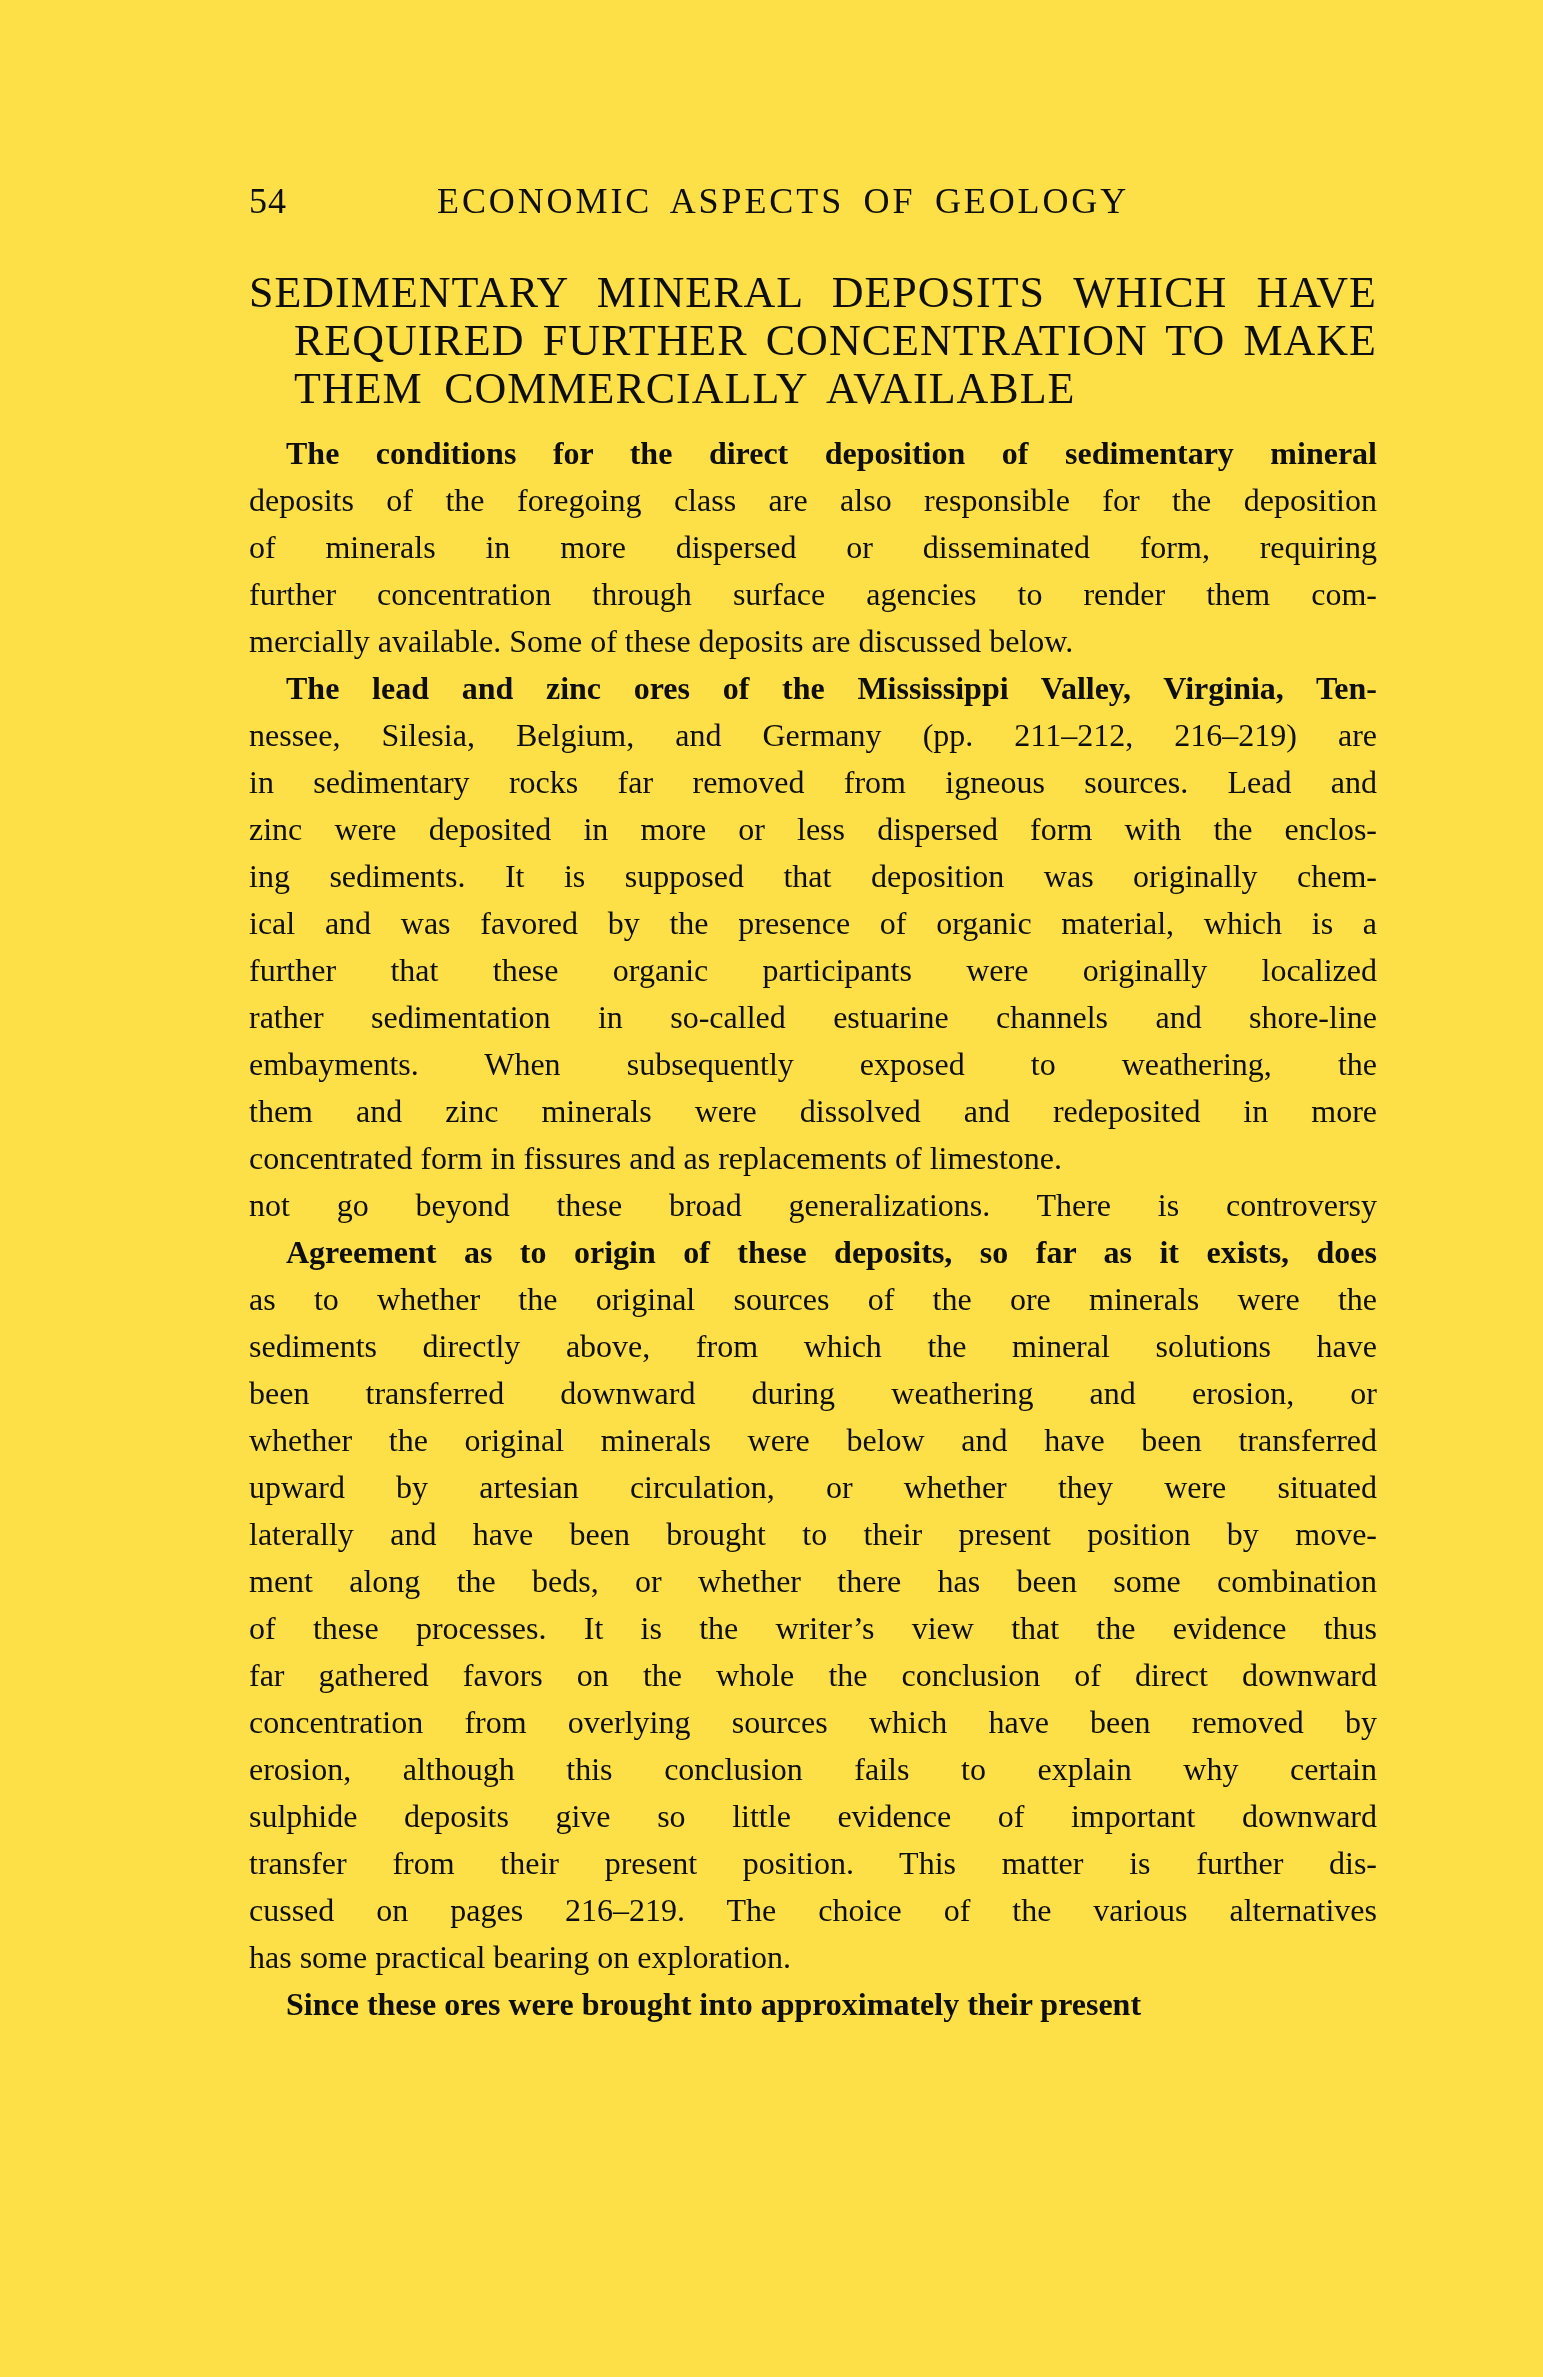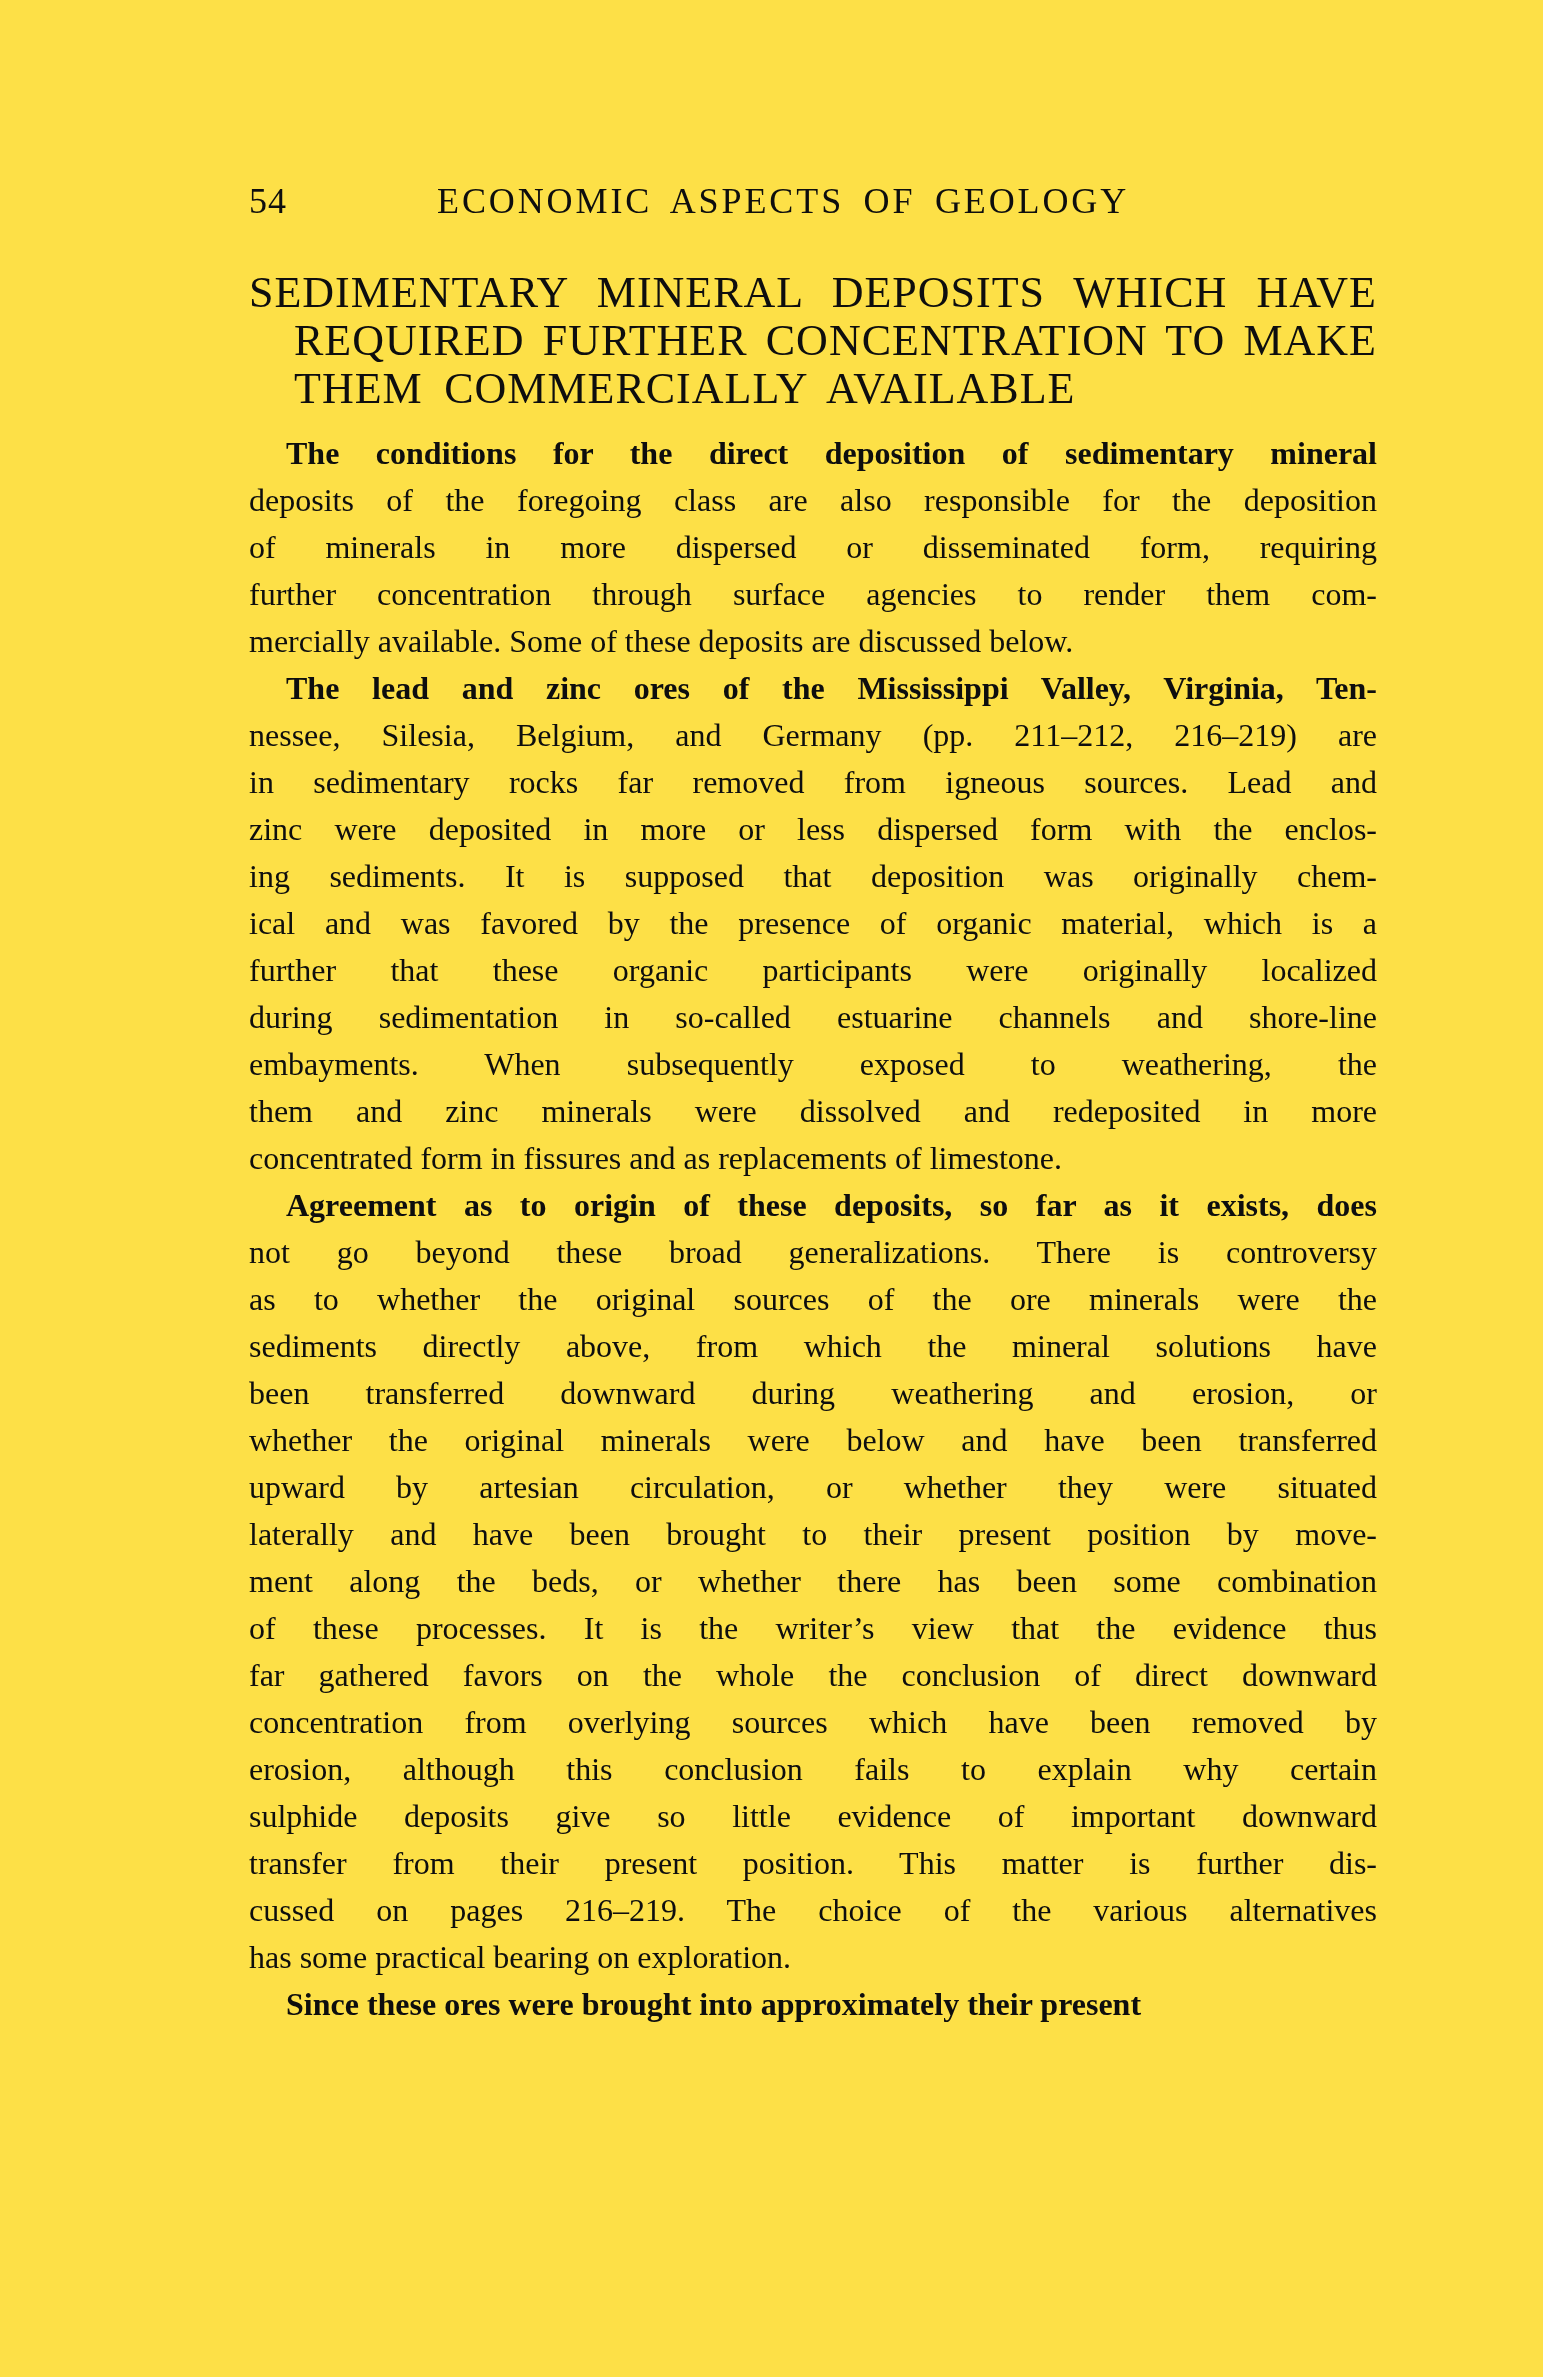--- a/index.html
+++ b/index.html
@@ -99,28 +99,28 @@
         <div class="line cont last">mercially available.  Some of these deposits are discussed below.</div>
       </div>
       <div class="paragraph">
         <div class="line first">The lead and zinc ores of the Mississippi Valley, Virginia, Ten-</div>
         <div class="line cont">nessee, Silesia, Belgium, and Germany (pp. 211–212, 216–219) are</div>
         <div class="line cont">in sedimentary rocks far removed from igneous sources.  Lead and</div>
         <div class="line cont">zinc were deposited in more or less dispersed form with the enclos-</div>
         <div class="line cont">ing sediments.  It is supposed that deposition was originally chem-</div>
         <div class="line cont">ical and was favored by the presence of organic material, which is a</div>
         <div class="line cont">further that these organic participants were originally localized</div>
-        <div class="line cont">during sedimentation in so-called estuarine channels and shore-line</div>
+        <div class="line cont">rather sedimentation in so-called estuarine channels and shore-line</div>
         <div class="line cont">embayments.  When subsequently exposed to weathering, the</div>
         <div class="line cont">them and zinc minerals were dissolved and redeposited in more</div>
         <div class="line cont last">concentrated form in fissures and as replacements of limestone.</div>
       </div>
       <div class="paragraph">
+        <div class="line cont">not go beyond these broad generalizations.  There is controversy</div>
         <div class="line first">Agreement as to origin of these deposits, so far as it exists, does</div>
-        <div class="line cont">not go beyond these broad generalizations.  There is controversy</div>
         <div class="line cont">as to whether the original sources of the ore minerals were the</div>
         <div class="line cont">sediments directly above, from which the mineral solutions have</div>
         <div class="line cont">been transferred downward during weathering and erosion, or</div>
         <div class="line cont">whether the original minerals were below and have been transferred</div>
         <div class="line cont">upward by artesian circulation, or whether they were situated</div>
         <div class="line cont">laterally and have been brought to their present position by move-</div>
         <div class="line cont">ment along the beds, or whether there has been some combination</div>
         <div class="line cont">of these processes.  It is the writer’s view that the evidence thus</div>
         <div class="line cont">far gathered favors on the whole the conclusion of direct downward</div>
         <div class="line cont">concentration from overlying sources which have been removed by</div>

